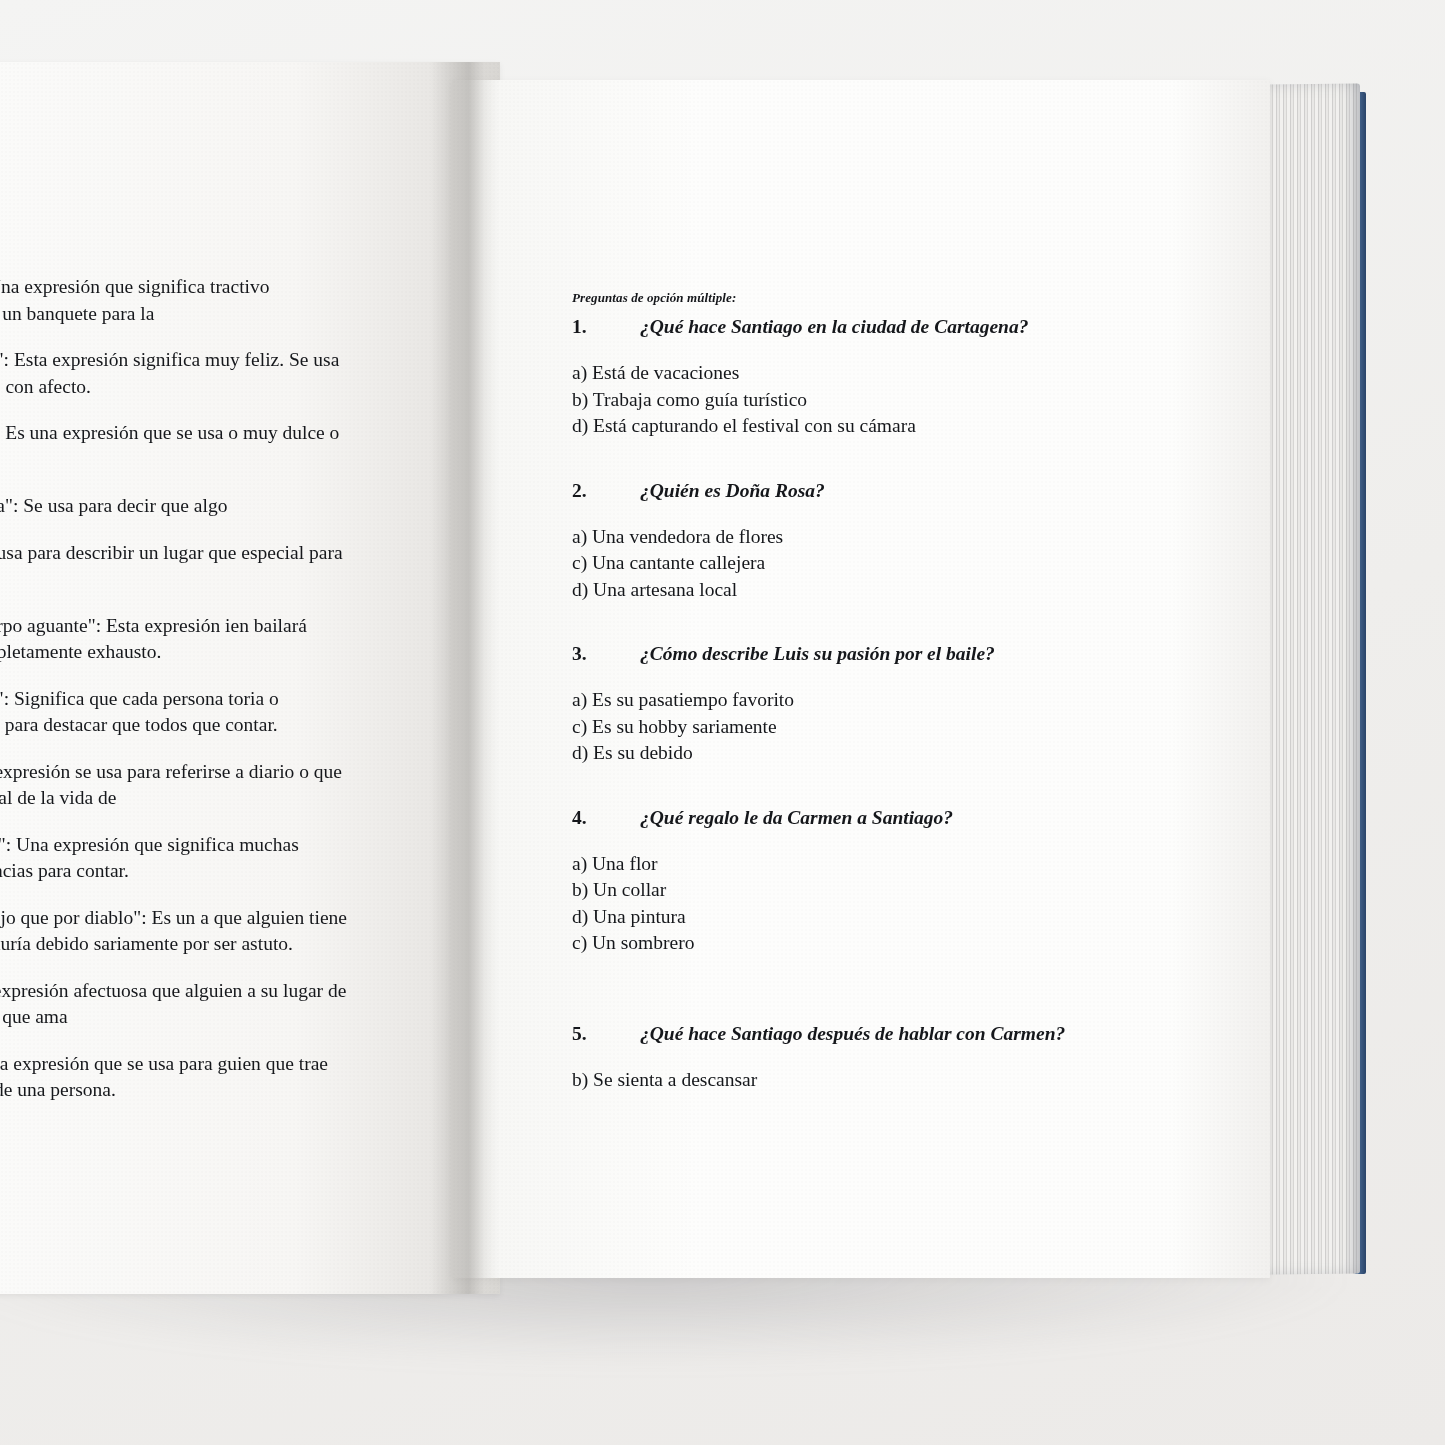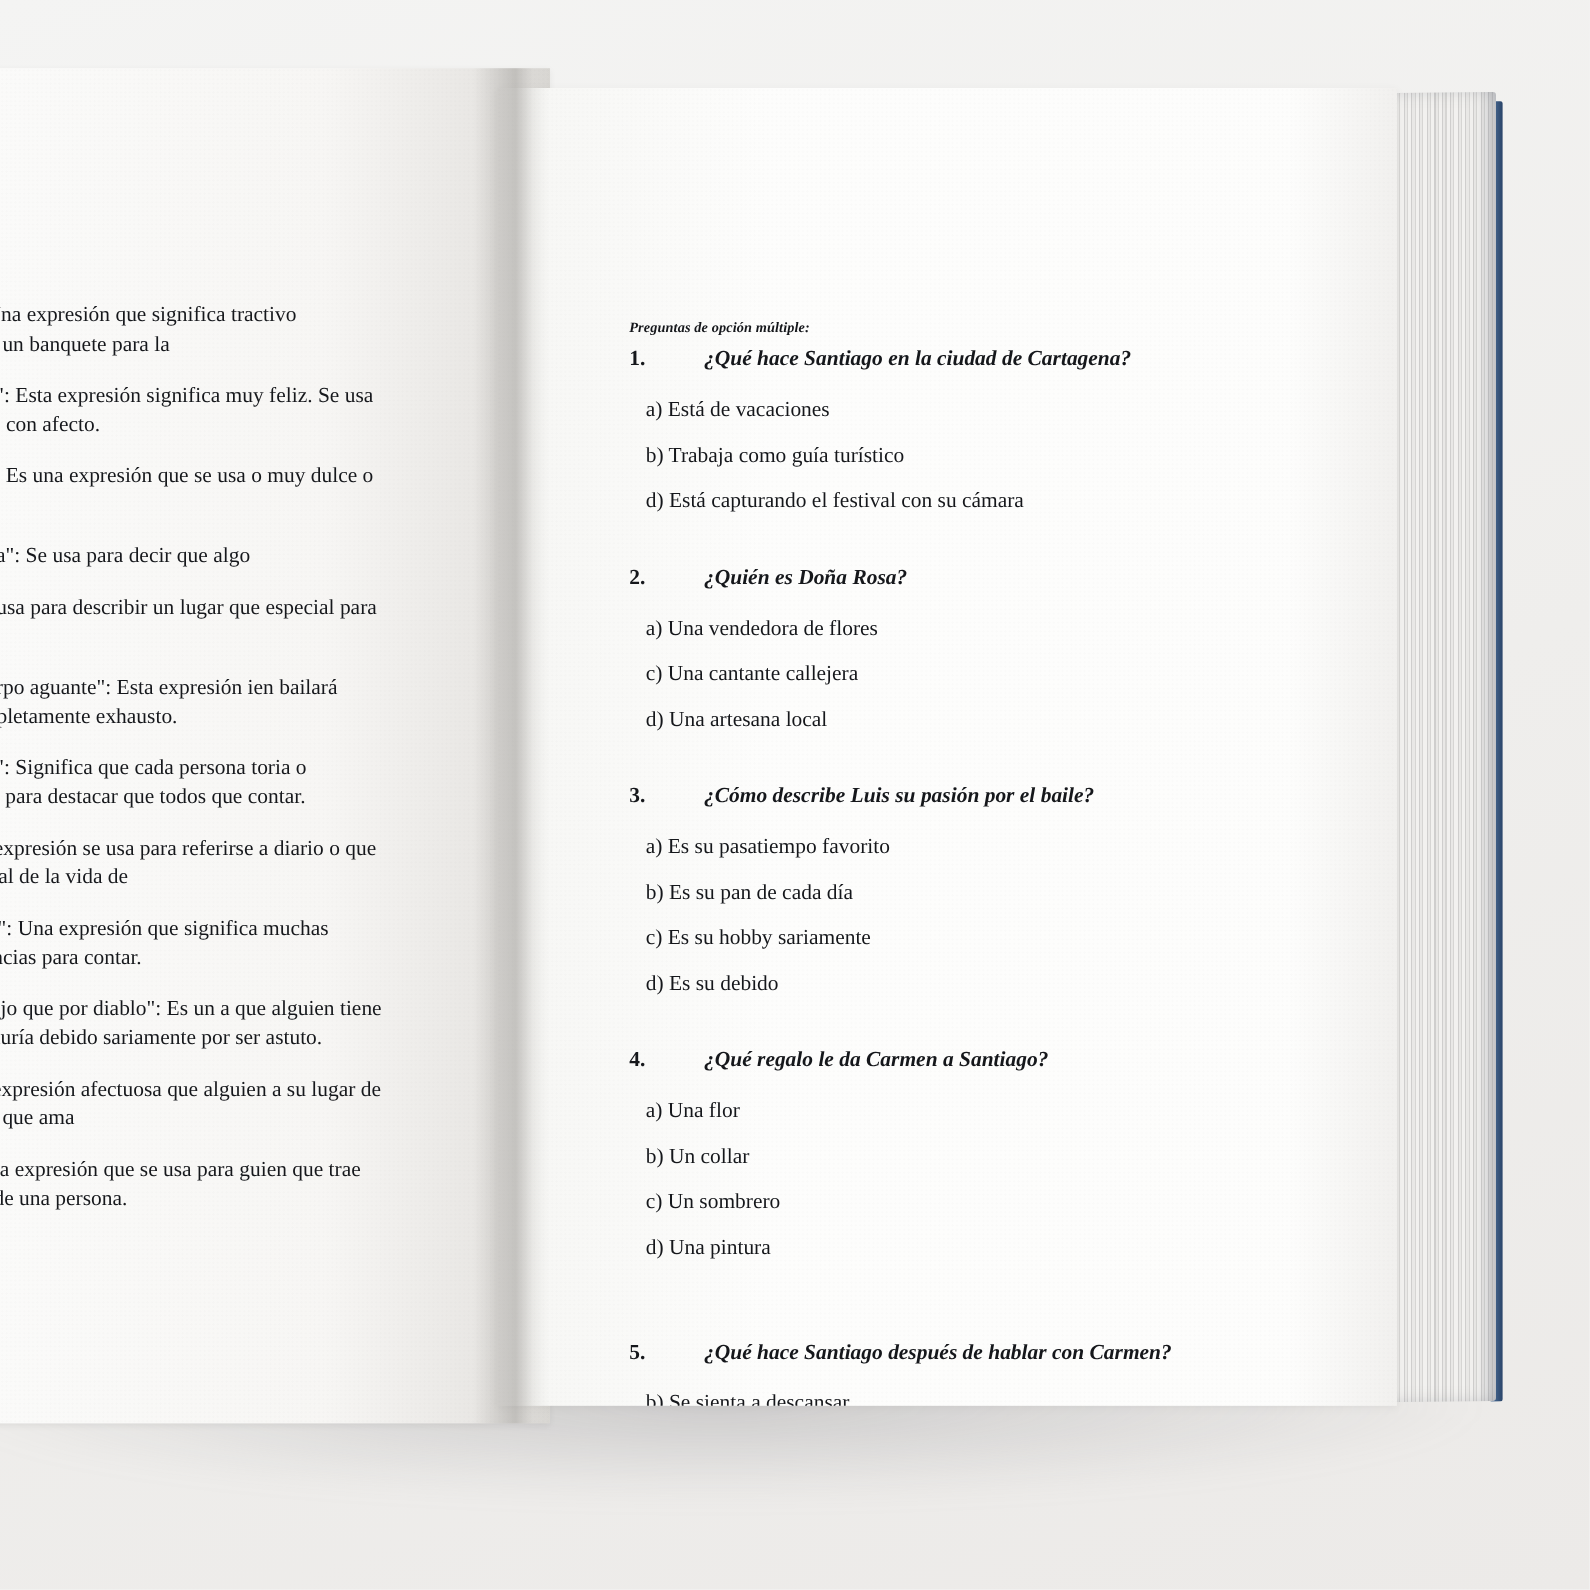--- a/index.html
+++ b/index.html
@@ -143,21 +143,21 @@
     font-size: 19.5px;
     display: flex;
     margin: 0 0 22px 0;
   }
   .q-num { width: 68px; flex: 0 0 68px; }
   .q-text { flex: 1 1 auto; font-style: italic; }
 
   .opt {
     font-size: 19.5px;
     line-height: 26.5px;
-    margin: 15px;
+    margin: 0;
     white-space: nowrap;
   }
 
   .gap-lg { height: 30px; }
   .gap-xl { height: 56px; }
 
   
   .grain {
     position: absolute;
     inset: 0;
@@ -224,36 +224,35 @@
         </div>
 
         <div class="gap-lg"></div>
 
         <div class="q-block">
           <div class="q-line">
             <span class="q-num">3.</span>
             <span class="q-text">¿Cómo describe Luis su pasión por el baile?</span>
           </div>
           <p class="opt">a) Es su pasatiempo favorito</p>
-          <p class="opt">b) Es su pan de cada día</p>
           <p class="opt">c) Es su hobby sariamente</p>
           <p class="opt">d) Es su debido</p>
         </div>
 
         <div class="gap-lg"></div>
 
         <div class="q-block">
           <div class="q-line">
             <span class="q-num">4.</span>
             <span class="q-text">¿Qué regalo le da Carmen a Santiago?</span>
           </div>
           <p class="opt">a) Una flor</p>
           <p class="opt">b) Un collar</p>
+          <p class="opt">d) Una pintura</p>
           <p class="opt">c) Un sombrero</p>
-          <p class="opt">d) Una pintura</p>
         </div>
 
         <div class="gap-xl"></div>
 
         <div class="q-block">
           <div class="q-line">
             <span class="q-num">5.</span>
             <span class="q-text">¿Qué hace Santiago después de hablar con Carmen?</span>
           </div>
           <p class="opt">b) Se sienta a descansar</p>

